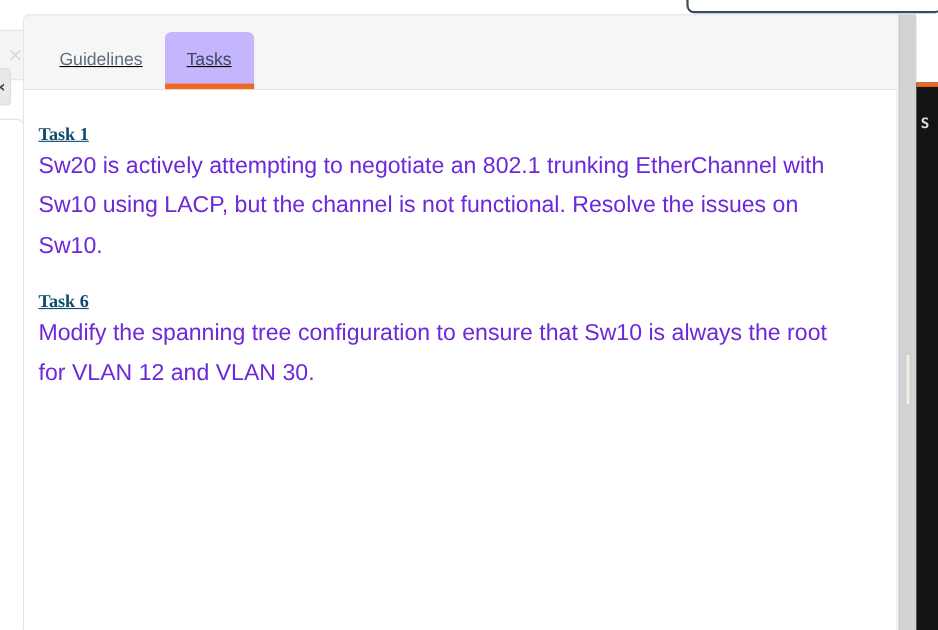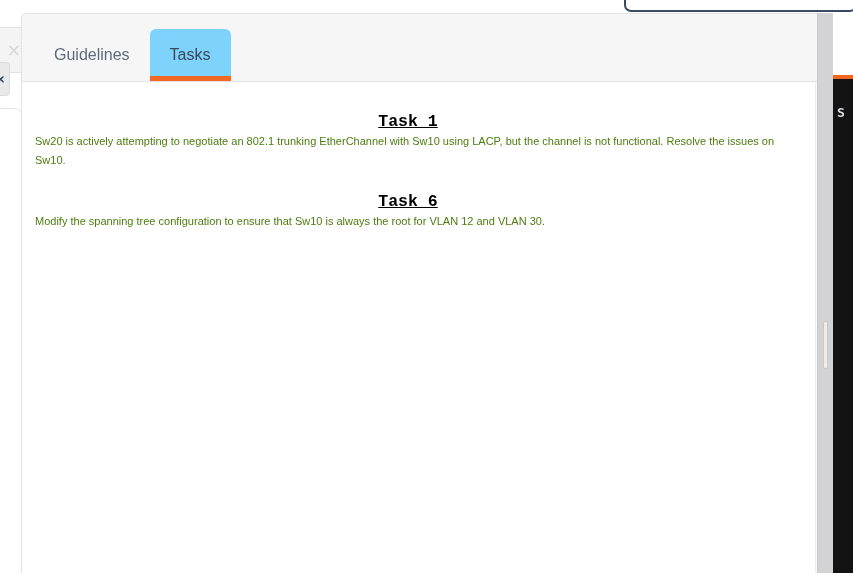--- a/index.html
+++ b/index.html
@@ -118,38 +118,39 @@
   .tab-strip {
     height: 68px;
     flex: 0 0 auto;
     background: #f6f6f7;
     border-bottom: 1px solid #e3e3e5;
     display: flex;
     align-items: flex-end;
     padding-left: 12px;
     box-sizing: border-box;
     position: relative;
+    text-decoration: underline;
   }
   .tab {
     position: relative;
     height: 52px;
     display: flex;
     align-items: center;
     padding: 0 20px;
     font-size: 16px;
     color: #5f6b7a;
     cursor: pointer;
     background: transparent;
     border: none;
     font-family: "Liberation Sans", sans-serif;
     box-sizing: border-box;
     white-space: nowrap;
   }
   .tab.active {
-    background: #7dd3fc;
+    background: #c4b5fd;
     color: #3c4858;
     border-top-left-radius: 6px;
     border-top-right-radius: 6px;
   }
   .tab.active::after {
     content: "";
     position: absolute;
     left: 0;
     right: 0;
     bottom: 0;
@@ -176,30 +177,29 @@
   .para {
     font-size: 17px;
     line-height: 1.73;
     color: #3c4858;
     margin: 0 0 22px 0;
     font-family: "Liberation Sans", sans-serif;
   }
   .task-heading {
     font-size: 16.5px;
     font-weight: bold;
-    color: #000000;
+    color: #0c4a6e;
     text-decoration: underline;
     margin: 0 0 1px 0;
-    font-family: Liberation Mono, monospace;
-    text-align: center;
+    font-family: Liberation Serif, serif;
   }
   .task-body {
-    font-size: 11px;
+    font-size: 21px;
     line-height: 1.73;
-    color: #4d7c0f;
+    color: #6d28d9;
     margin: 0 0 22px 0;
     font-family: "Liberation Sans", sans-serif;
   }
 
   
   .content-scrollbar {
     flex: 0 0 17px;
     width: 17px;
     background: #fafafa;
     border-left: 1px solid #ededee;

